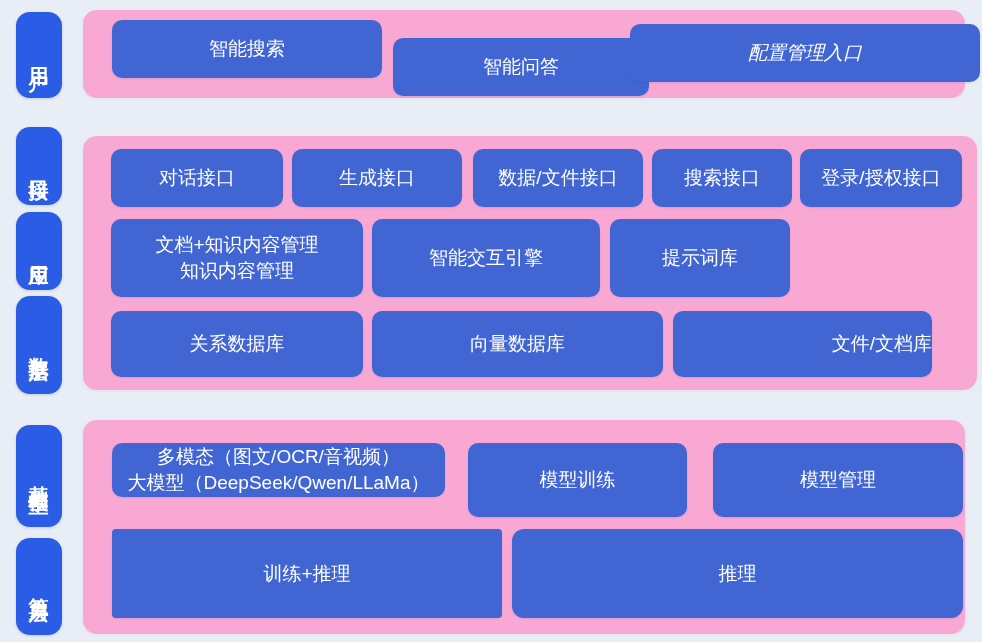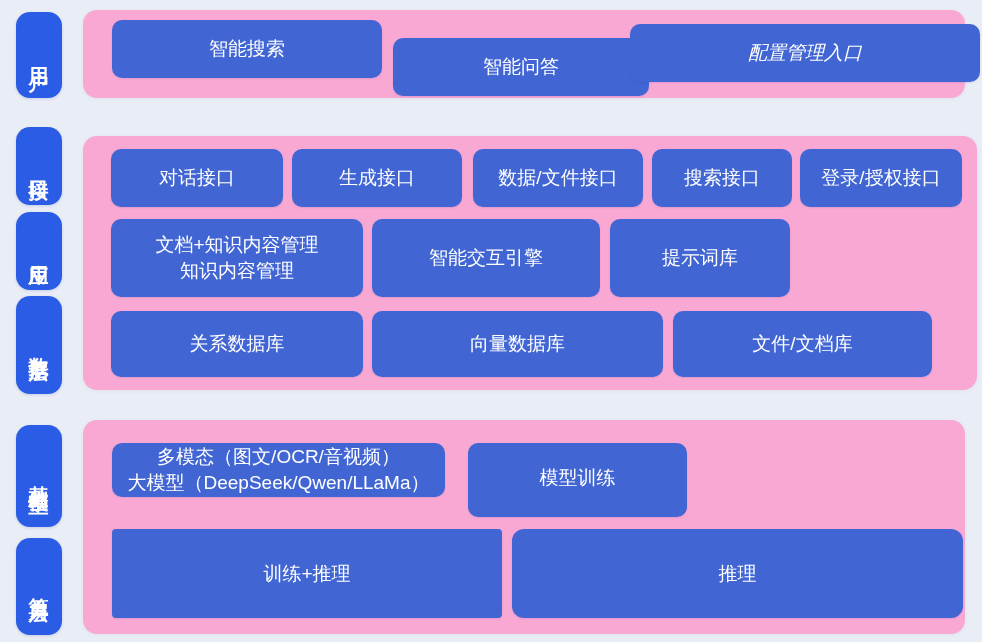--- a/index.html
+++ b/index.html
@@ -117,33 +117,36 @@
     <div class="blk" style="left:527px;top:83px;width:180px;height:78px;">
       <span>提示词库</span>
     </div>
 
     <div class="blk" style="left:28px;top:175px;width:252px;height:66px;">
       <span>关系数据库</span>
     </div>
     <div class="blk" style="left:289px;top:175px;width:291px;height:66px;">
       <span>向量数据库</span>
     </div>
-    <div class="blk" style="left:590px;top:175px;width:259px;height:66px;">
+    <div class="blk" style="left:590px;top:175px;width:259px;height:66px;align-items:flex-end;">
       <span>文件/文档库</span>
     </div>
   </div>
 
   <div class="panel" style="top:420px;height:214px;">
 
     <div class="blk" style="left:29px;top:23px;width:333px;height:54px;">
       <span>多模态（图文/OCR/音视频）</span>
       <span>大模型（DeepSeek/Qwen/LLaMa）</span>
     </div>
-    <div class="blk" style="left:385px;top:23px;width:219px;height:74px;font-family:Liberation Mono, monospace;">
+    <div class="blk" style="left:385px;top:23px;width:219px;height:74px;">
       <span>模型训练</span>
+    </div>
+    <div class="blk" style="left:630px;top:23px;width:250px;height:74px;">
+      <span>模型管理</span>
     </div>
 
     <div class="blk" style="left:29px;top:109px;width:390px;height:89px;border-radius:4px;">
       <span>训练+推理</span>
     </div>
     <div class="blk" style="left:429px;top:109px;width:451px;height:89px;border-radius:12px;">
       <span>推理</span>
     </div>
   </div>
 

